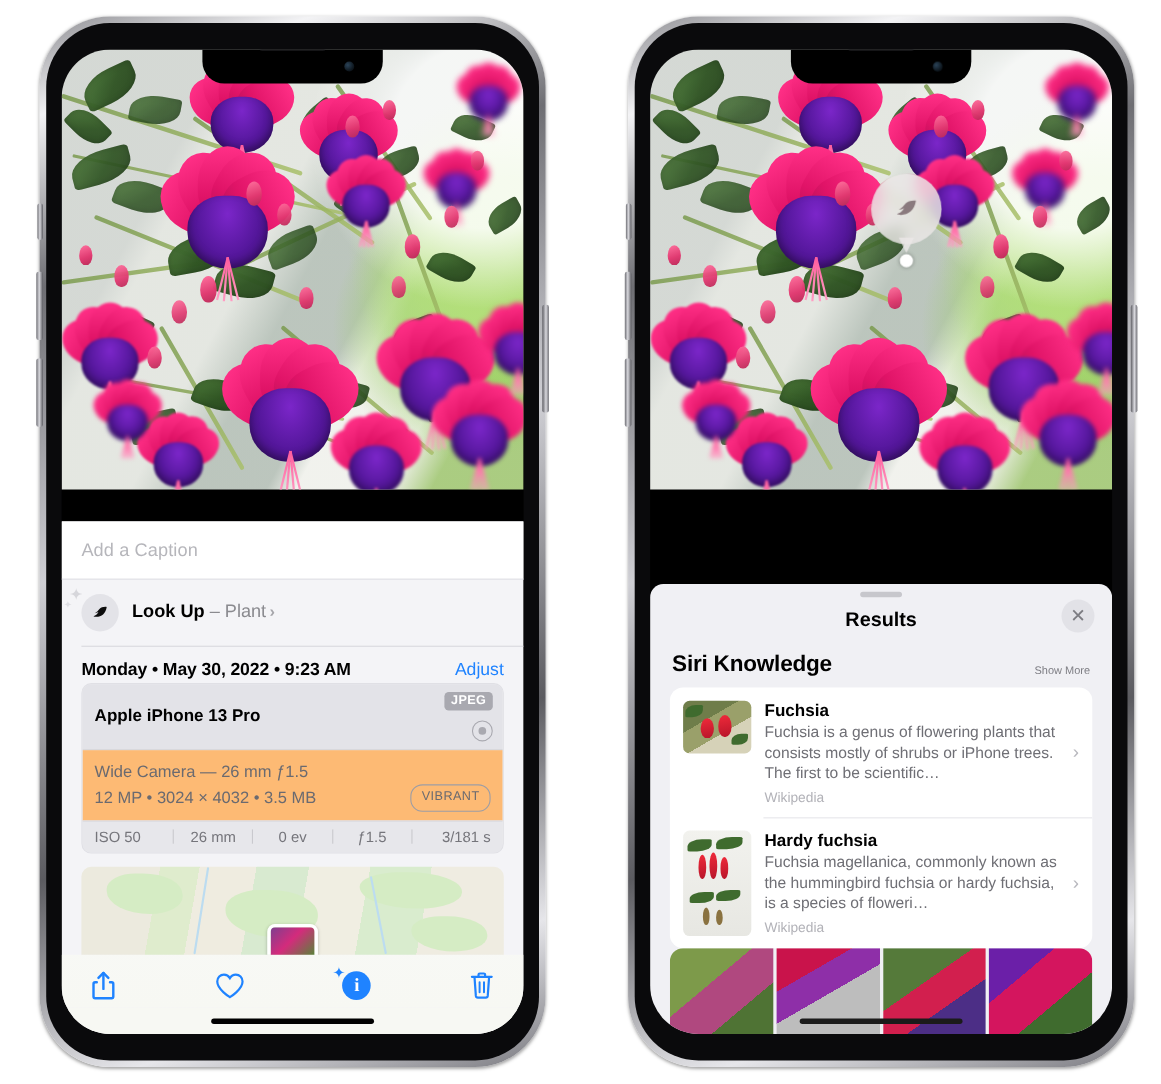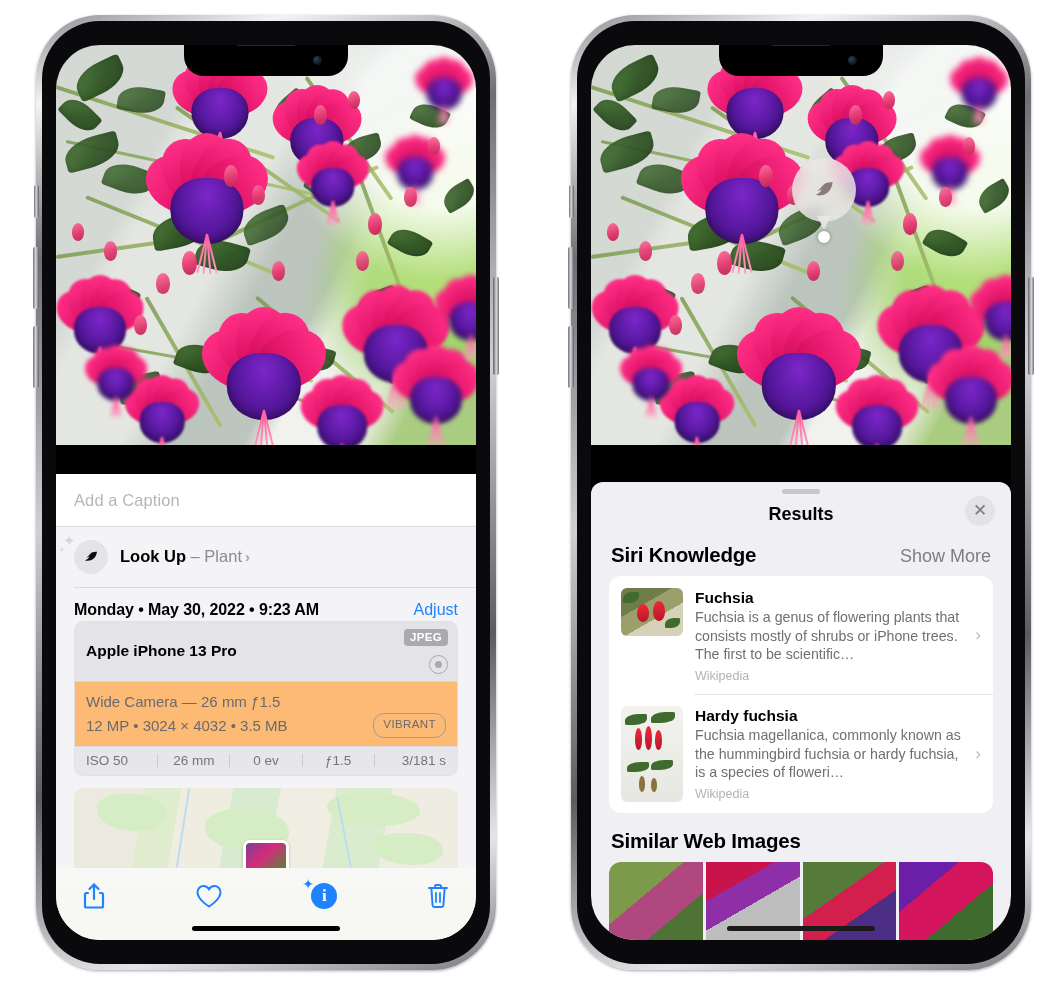--- a/index.html
+++ b/index.html
@@ -231,21 +231,21 @@
   .close-btn{
     position:absolute; right:16px; top:2px; width:30px; height:30px; border-radius:50%;
     background:#e2e2e7; color:#7c7c82; display:flex; align-items:center; justify-content:center;
     font-size:17px;
   }
   .sec-head{
     display:flex; align-items:flex-end; justify-content:space-between;
     padding:4px 20px 9px;
   }
   .sec-title{ font-size:20.5px; font-weight:700; color:#000; letter-spacing:-.2px; }
-  .show-more{ font-size:18px; color:#7d7d83;text-align:center; }
+  .show-more{ font-size:10px; color:#7d7d83;text-align:center; }
   .card{ margin:0 18px; background:#fff; border-radius:12px; overflow:hidden; }
   .k-row{ display:flex; align-items:flex-start; gap:12px; padding:12px 12px 11px; position:relative; }
   .k-row + .k-row:before{
     content:""; position:absolute; left:85px; right:0; top:0; height:.5px; background:#e6e6ea;
   }
   .k-thumb{ width:62px; border-radius:6px; overflow:hidden; flex:0 0 auto; position:relative; }
   .k-thumb.a{ height:48px; background:linear-gradient(150deg,#6f7d4a 0 35%,#9aa06a 35% 60%,#d6d2b8 60% 100%); }
   .k-thumb.b{ height:96px; background:linear-gradient(180deg,#f2f2ee,#e7e7e2); }
   .tb-fl{ position:absolute; border-radius:50% 50% 46% 46%; background:linear-gradient(170deg,#ef2a3a,#b8152a); }
   .tb-lf{ position:absolute; border-radius:60% 10% 60% 10%; background:#3f6b2e; }
@@ -897,23 +897,20 @@
             </div>
             <div class="k-body">
               <div class="k-title">Hardy fuchsia</div>
               <div class="k-desc">Fuchsia magellanica, commonly known as the hummingbird fuchsia or hardy fuchsia, is a species of floweri…</div>
               <div class="k-src">Wikipedia</div>
             </div>
             <div class="k-chev">›</div>
           </div>
         </div>
 
-        <div class="sec-head" style="padding-top:16px">
-          <div class="sec-title">Similar Web Images</div>
-        </div>
 
         <div class="web-strip">
           <div class="web-img w1"></div>
           <div class="web-img w2"></div>
           <div class="web-img w3"></div>
           <div class="web-img w4"></div>
         </div>
         <div class="home-ind-dark"></div>
       </div>
     </div>

